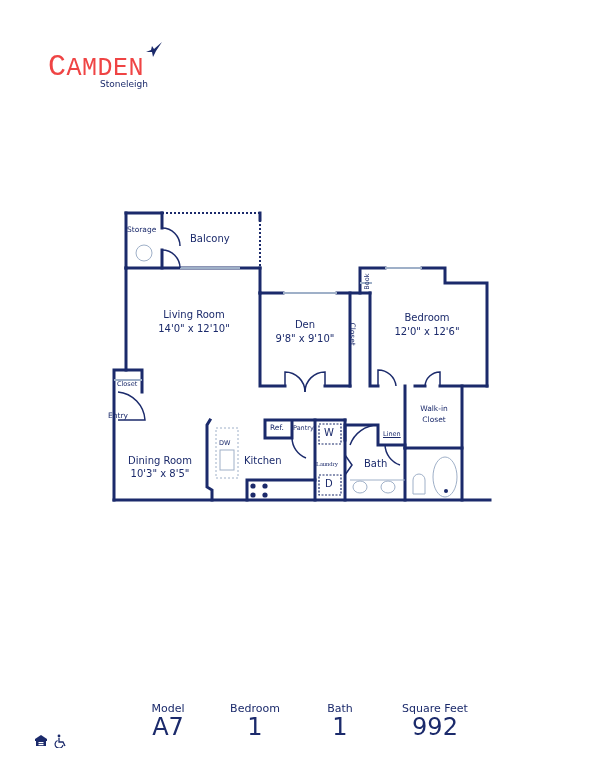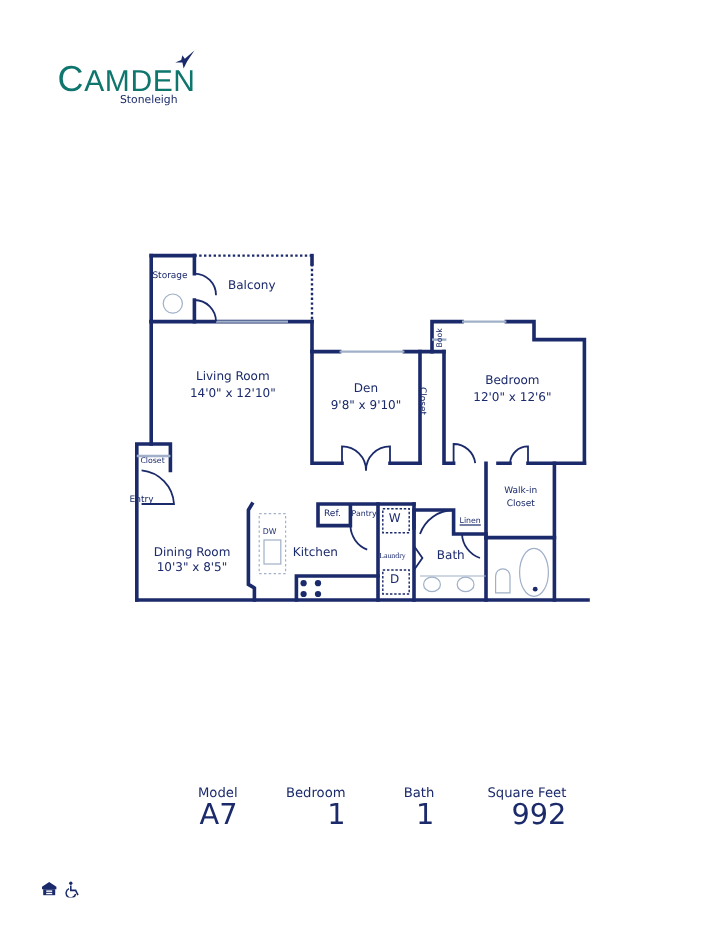--- a/index.html
+++ b/index.html
@@ -1,29 +1,29 @@
 <!DOCTYPE html>
 <html><head>
 <meta charset="utf-8">
 <style>
   html, body { margin:0; padding:0; background:#ffffff; }
   body { width:600px; height:776px; position:relative; overflow:hidden;
          font-family:"DejaVu Sans", sans-serif; color:#1b2a6b; }
   .logo { position:absolute; left:48px; top:52px; }
-  .logo-word { font-family:Liberation Sans, sans-serif; font-size:25px; letter-spacing:0.5px; color:#0f766e; line-height:1; }
+  .logo-word { font-family:Liberation Mono, monospace; font-size:25px; letter-spacing:0.5px; color:#ef4444; line-height:1; }
   .logo-word .big { font-size:30px; }
   .logo-sub { position:absolute; left:52px; top:27px; font-size:9px; color:#1b2a6b; white-space:nowrap; }
   .bird { position:absolute; left:92px; top:-12px; }
   .plan { position:absolute; left:0; top:0; }
   .lbl { position:absolute; text-align:center; color:#1b2a6b; white-space:nowrap; line-height:1.1; }
   .room { font-size:10px; }
   .small { font-size:7.5px; }
   .tiny { font-size:6.5px; }
   .stats { position:absolute; top:654px; left:0; width:600px; }
-  .stat { position:absolute; text-align:right; }
+  .stat { position:absolute; text-align:center;margin-top:48px; }
   .stat .k { font-size:11px; color:#1b2a6b; }
   .stat .v { font-size:24px; color:#1b2a6b; line-height:1.05; }
   .footer { position:absolute; left:34px; top:734px; font-size:9.5px; color:#1b2a6b; display:flex; align-items:center; gap:6px; }
 </style>
 </head>
 <body>
 
 <div class="logo">
   <div class="logo-word">
     <span class="big">C</span><span>AMDEN</span>

